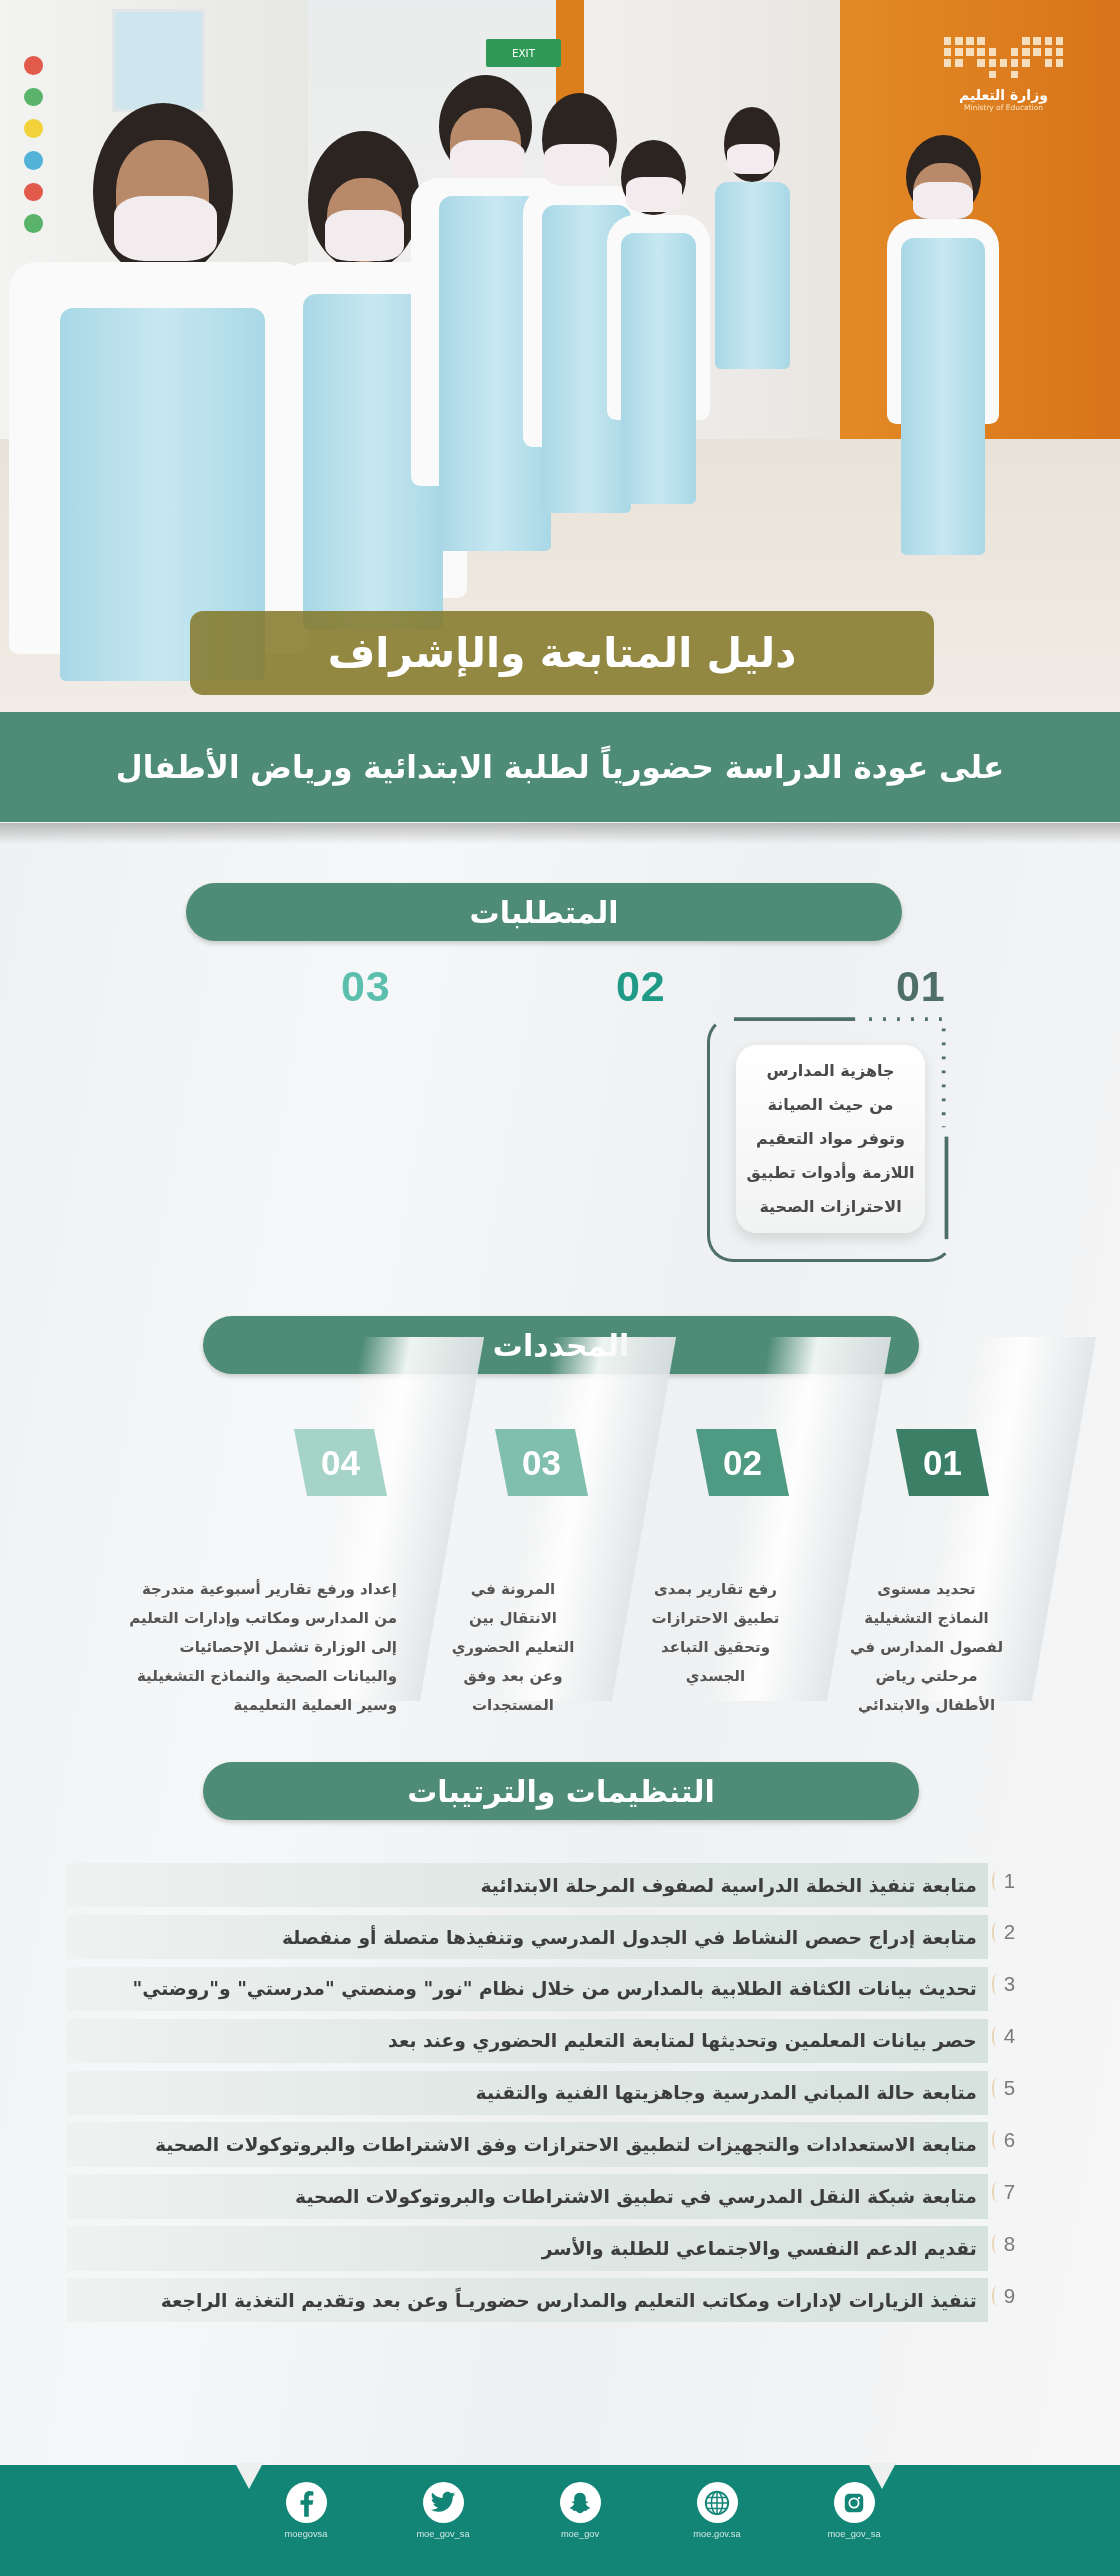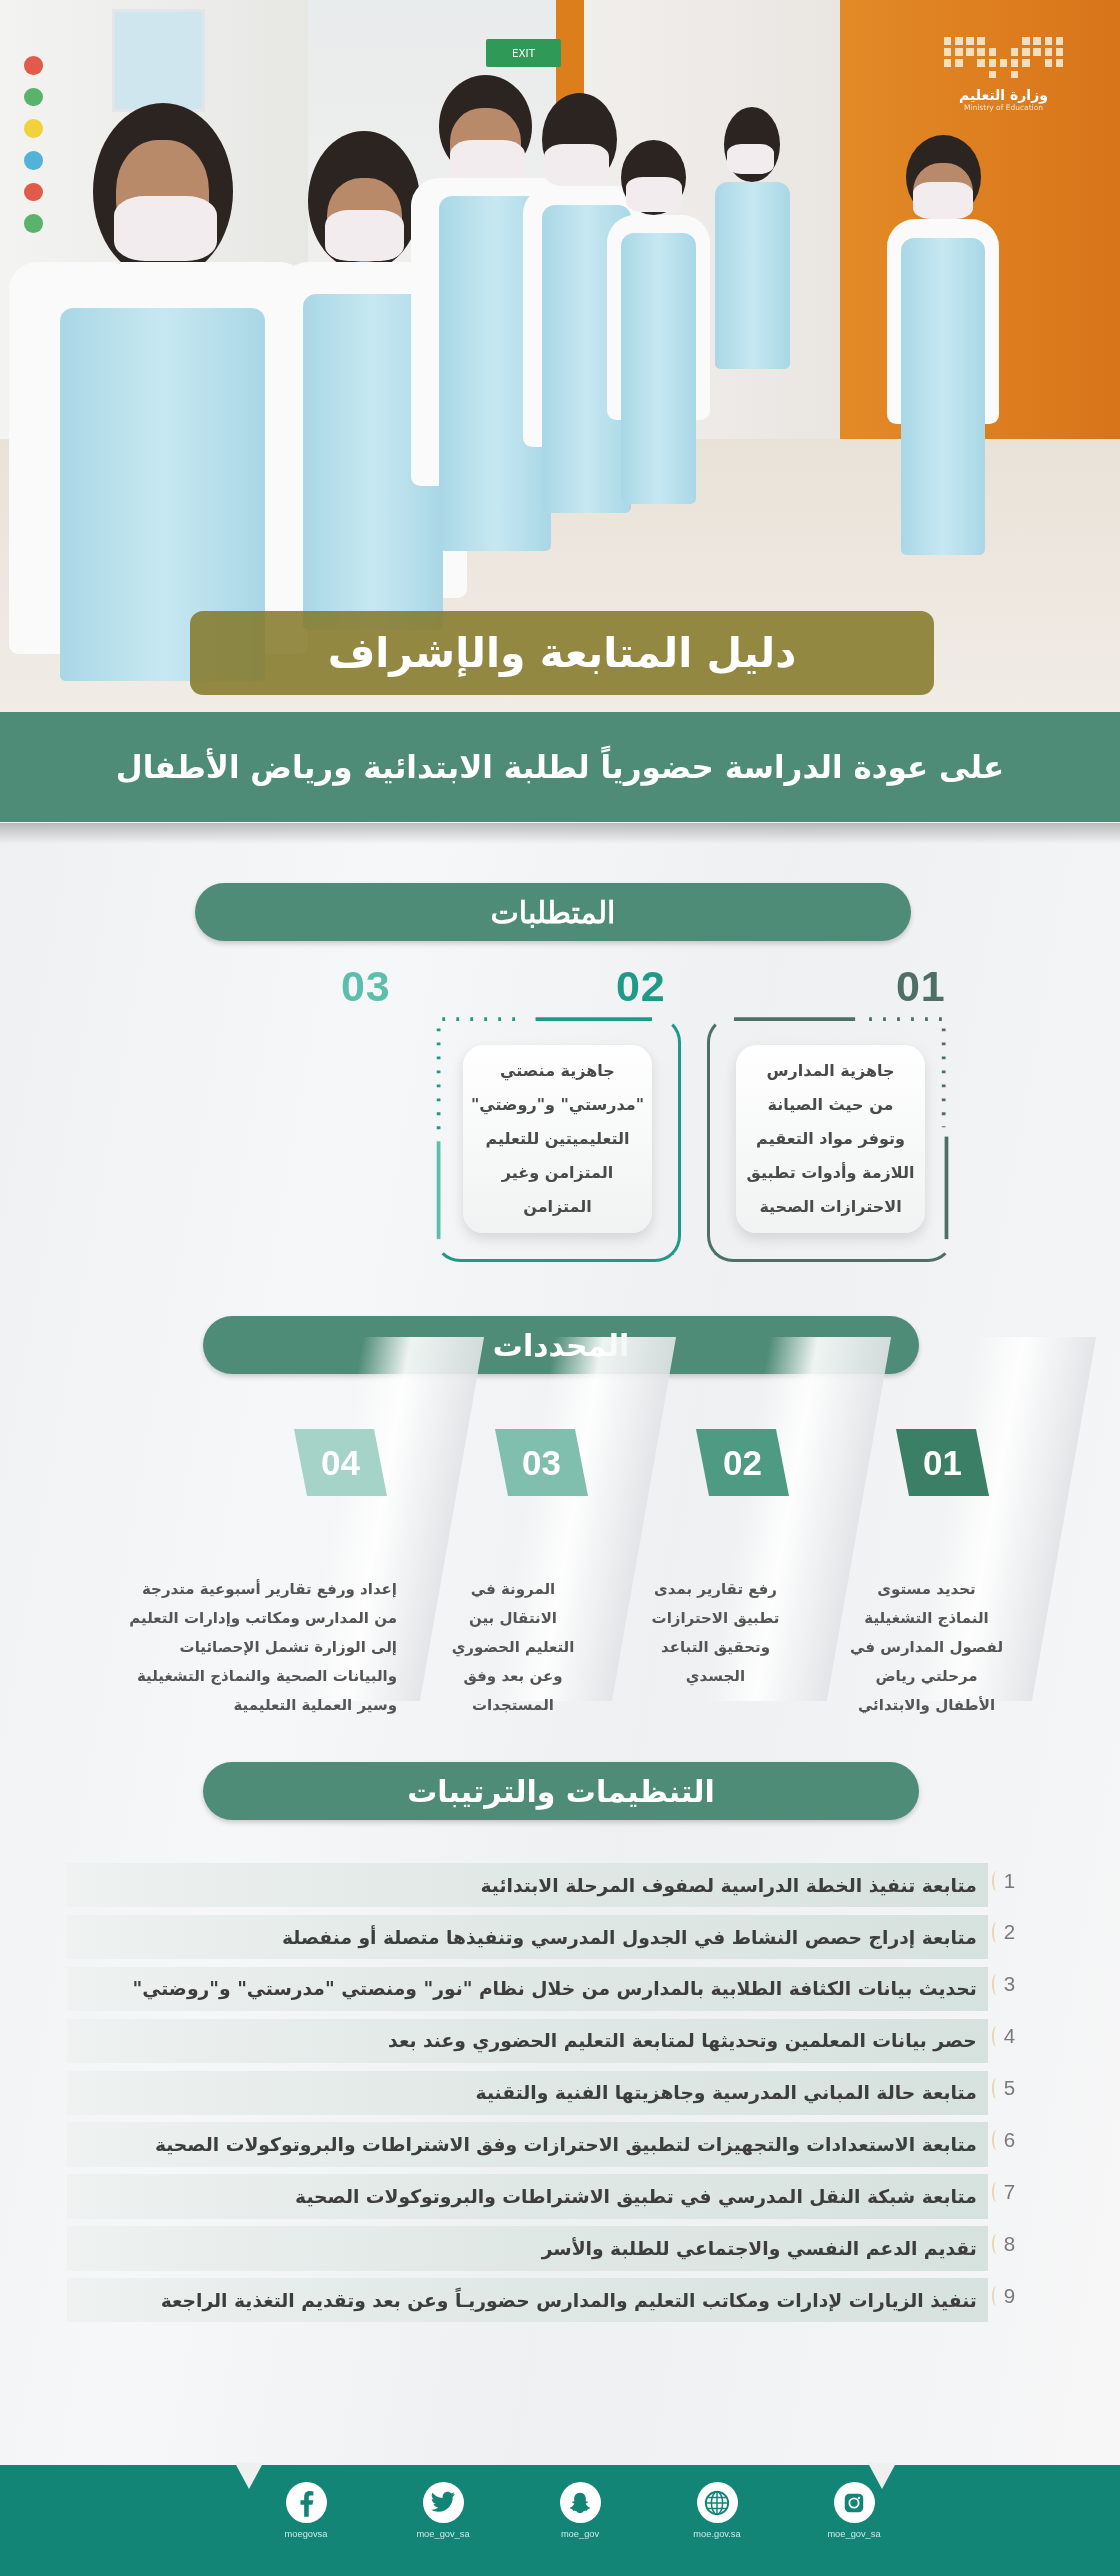--- a/index.html
+++ b/index.html
@@ -214,21 +214,21 @@
     <div class="title-pill">
       <span>دليل المتابعة والإشراف</span>
     </div>
   </div>
 
   <div class="subtitle-band">
     <span>على عودة الدراسة حضورياً لطلبة الابتدائية ورياض الأطفال</span>
   </div>
   <div class="shadow-band"></div>
 
-  <div class="section-pill" style="left:195px;top:883px;width:716px;font-family:Liberation Serif, serif;">
+  <div class="section-pill" style="left:186px;top:883px;width:716px;">
     <span>المتطلبات</span>
   </div>
 
   <div class="req-num" style="left:896px;top:962px;color:#4d6f66;">01</div>
   <div class="req-num" style="left:616px;top:962px;color:#1f9a86;">02</div>
   <div class="req-num" style="left:341px;top:962px;color:#5cbfae;">03</div>
 
   <div class="req-card" style="left:707px;top:1016px;border:3.7px solid #4d6f66;border-top-color:transparent;border-right-color:transparent;">
     <svg width="247" height="246" style="position:absolute;left:-3.7px;top:-3.7px" viewBox="0 0 265 263">
       <path d="M30 4 H160" stroke="#4d6f66" stroke-width="4" fill="none"></path>
@@ -237,34 +237,20 @@
     </svg>
     <div class="inner">
         <span>جاهزية المدارس
 من حيث الصيانة
 وتوفر مواد التعقيم
 اللازمة وأدوات تطبيق
 الاحترازات الصحية</span>
       </div>
   </div>
 
-  <div class="req-card" style="left:434px;top:1016px;border:3.7px solid #1f9a86;border-left-color:transparent;border-top-color:transparent;">
-    <svg width="247" height="246" style="position:absolute;left:-3.7px;top:-3.7px" viewBox="0 0 265 263">
-      <path d="M110 4 H235" stroke="#1f9a86" stroke-width="4" fill="none"></path>
-      <path d="M10 4 H100 M6 14 V130" stroke="#1f9a86" stroke-width="4" stroke-dasharray="3 12" fill="none"></path>
-      <path d="M6 135 V240" stroke="#5cbfae" stroke-width="4" fill="none"></path>
-    </svg>
-    <div class="inner">
-        <span>جاهزية منصتي
-"مدرستي" و"روضتي"
-التعليميتين للتعليم
-المتزامن وغير
-المتزامن</span>
-      </div>
-  </div>
 
 
   <div class="section-pill" style="left:203px;top:1316px;width:716px;">
     <span>المحددات</span>
   </div>
 
   <div class="ribbon" style="left:943px;"></div>
   <div class="ribbon" style="left:738px;"></div>
   <div class="ribbon" style="left:523px;"></div>
   <div class="ribbon" style="left:331px;"></div>

